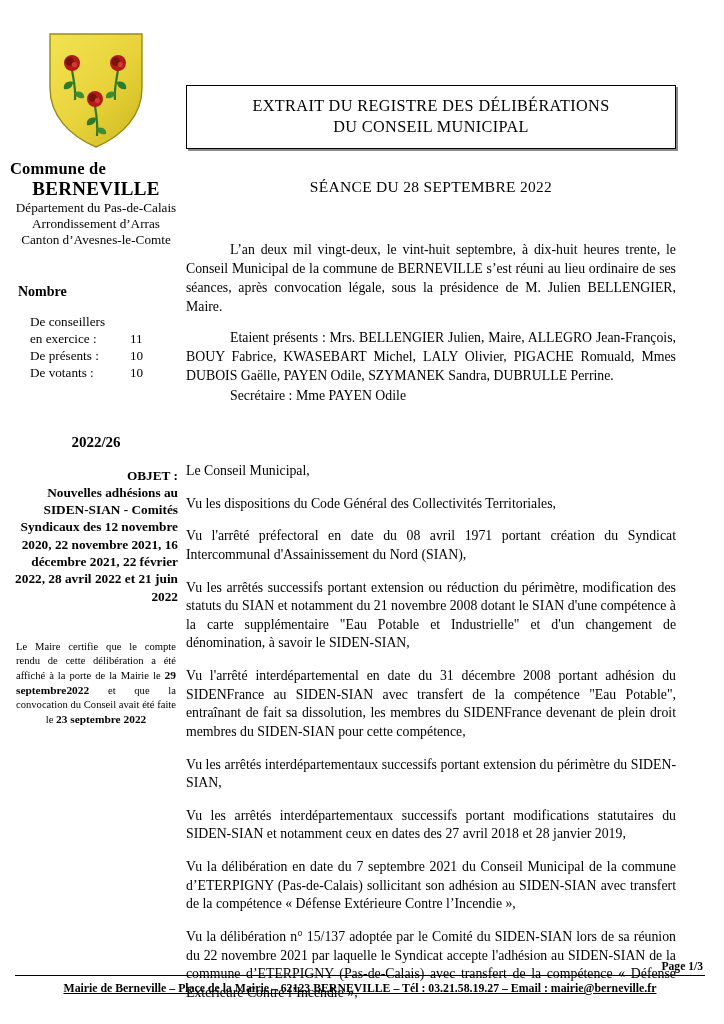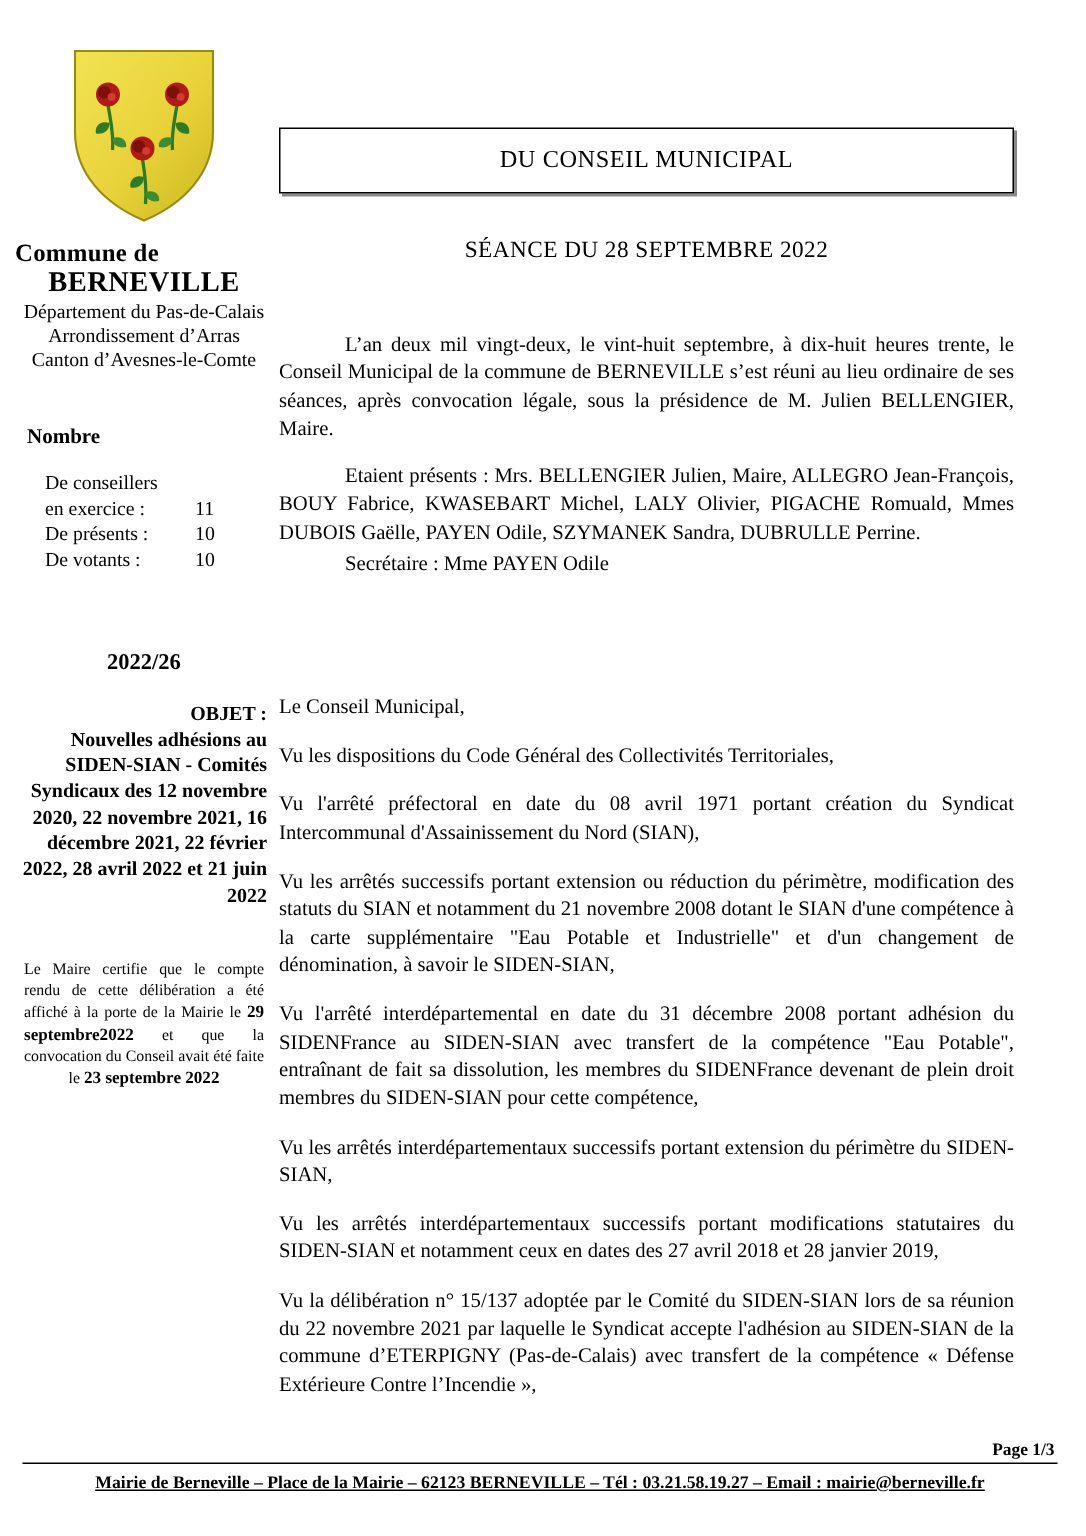--- a/index.html
+++ b/index.html
@@ -274,40 +274,42 @@
       <span>Le Maire certifie que le compte rendu de cette délibération a  été affiché à la porte de la Mairie le</span>
       <span class="b">29 septembre2022</span>
       <span>et que la convocation du Conseil avait été faite le</span>
       <span class="b">23 septembre 2022</span>
     </div>
   </div>
 
   <div class="main-col">
 
     <div class="title-box">
+      <div class="title-line">EXTRAIT DU REGISTRE DES DÉLIBÉRATIONS</div>
       <div class="title-line">DU CONSEIL MUNICIPAL</div>
     </div>
 
     <div class="seance">SÉANCE DU 28 SEPTEMBRE 2022</div>
 
     <div class="body-text">
       <p class="p-indent">L’an deux mil vingt-deux, le vint-huit septembre, à dix-huit heures trente, le Conseil Municipal de la commune de BERNEVILLE s’est réuni au lieu ordinaire de ses séances, après convocation légale, sous la présidence de M. Julien BELLENGIER, Maire.</p>
       <p class="p-indent p-gap">Etaient présents : Mrs. BELLENGIER Julien, Maire, ALLEGRO Jean-François, BOUY Fabrice, KWASEBART Michel, LALY Olivier, PIGACHE Romuald, Mmes DUBOIS Gaëlle, PAYEN Odile, SZYMANEK Sandra, DUBRULLE Perrine.</p>
       <p class="p-indent p-gap-sm">Secrétaire : Mme PAYEN Odile</p>
     </div>
   </div>
 
   <div class="clauses">
     <p>Le Conseil Municipal,</p>
     <p>Vu les dispositions du Code Général des Collectivités Territoriales,</p>
     <p>Vu l'arrêté préfectoral en date du 08 avril 1971 portant création du Syndicat Intercommunal d'Assainissement du Nord (SIAN),</p>
     <p>Vu les arrêtés successifs portant extension ou réduction du périmètre, modification des statuts du SIAN et notamment du 21 novembre 2008 dotant le SIAN d'une compétence à la carte supplémentaire "Eau Potable et Industrielle" et d'un changement de dénomination, à savoir le SIDEN-SIAN,</p>
     <p>Vu l'arrêté interdépartemental en date du 31 décembre 2008 portant adhésion du SIDENFrance au SIDEN-SIAN avec transfert de la compétence "Eau Potable", entraînant de fait sa dissolution, les membres du SIDENFrance devenant de plein droit membres du SIDEN-SIAN pour cette compétence,</p>
     <p>Vu les arrêtés interdépartementaux successifs portant extension du périmètre du SIDEN-SIAN,</p>
     <p>Vu les arrêtés interdépartementaux successifs portant modifications statutaires du SIDEN-SIAN et notamment ceux en dates des 27 avril 2018 et 28 janvier 2019,</p>
+    <p>Vu la délibération en date du 7 septembre 2021 du Conseil Municipal de la commune d’ETERPIGNY (Pas-de-Calais) sollicitant son adhésion au SIDEN-SIAN avec transfert de la compétence « Défense Extérieure Contre l’Incendie »,</p>
     <p>Vu la délibération n° 15/137 adoptée par le Comité du SIDEN-SIAN lors de sa réunion du 22 novembre 2021 par laquelle le Syndicat accepte l'adhésion au SIDEN-SIAN de la commune d’ETERPIGNY (Pas-de-Calais) avec transfert de la compétence « Défense Extérieure Contre l’Incendie »,</p>
   </div>
 
   <div class="footer">
     <div class="page-num">Page 1/3</div>
     <hr class="footer-rule">
     <div class="footer-text">Mairie de Berneville – Place de la Mairie – 62123 BERNEVILLE – Tél : 03.21.58.19.27 – Email : mairie@berneville.fr</div>
   </div>
 
 </div>

